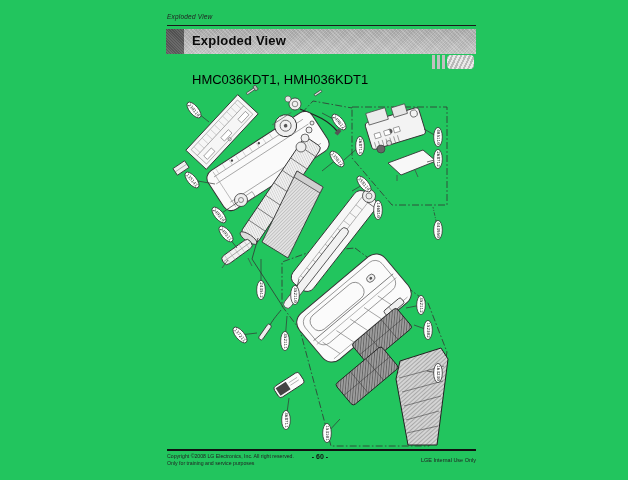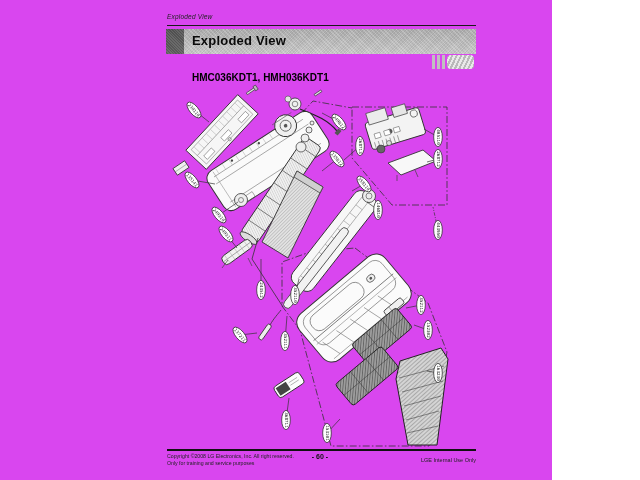--- a/index.html
+++ b/index.html
@@ -1,16 +1,16 @@
 <!DOCTYPE html>
 <html><head>
 <meta charset="utf-8">
 <style>
   html,body{margin:0;padding:0;background:#fff;}
-  .page{position:relative;width:552px;height:480px;background:#d946ef;overflow:hidden;
+  .page{position:relative;width:628px;height:480px;background:#22c55e;overflow:hidden;
         font-family:"Liberation Sans",sans-serif;color:#111;}
 
   
   .breadcrumb{position:absolute;left:167px;top:13px;font-size:6.5px;font-style:italic;
               color:#222;letter-spacing:.2px;}
   .breadcrumb-rule{position:absolute;left:167px;top:25px;width:309px;height:1px;background:#1a1a1a;}
 
   .title-bar{position:absolute;left:166px;top:29px;width:310px;height:25px;
     background-image:
       repeating-linear-gradient(45deg, rgba(255,255,255,.20) 0 1px, transparent 1px 3px),
@@ -28,21 +28,21 @@
     background:linear-gradient(180deg,#6f6f6f,#8b8b8b);}
   .sub-text{position:absolute;left:10px;top:2px;font-size:8.5px;font-weight:bold;font-style:italic;
     color:#ffffff;letter-spacing:.2px;}
 
   .deco{position:absolute;left:432px;top:54px;width:42px;height:16px;}
   .deco .bar{position:absolute;top:1px;width:3px;height:14px;background:#c0c0c0;}
   .deco .b1{left:0}.deco .b2{left:5px}.deco .b3{left:10px}
   .deco .blob{position:absolute;left:15px;top:1px;width:27px;height:14px;border-radius:4px;
     background:repeating-linear-gradient(115deg,#b9b9b9 0 2px,#e9e9e9 2px 4px);}
 
-  .models{position:absolute;left:167px;top:72px;font-size:10px;font-weight:bold;color:#000;padding-left:25px;}
+  .models{position:absolute;left:167px;top:72px;font-size:13px;font-weight:normal;color:#000;padding-left:25px;}
 
   
   .footer-rule{position:absolute;left:167px;top:449px;width:309px;height:1.5px;background:#111;}
   .copyright{position:absolute;left:167px;top:453px;font-size:5.2px;line-height:6.8px;color:#222;}
   .page-num{position:absolute;left:298px;top:453px;width:44px;text-align:center;
     font-size:7px;font-weight:bold;color:#111;}
   .internal-note{position:absolute;left:404px;top:457px;width:72px;text-align:right;
     font-size:5.5px;color:#222;}
 
   

